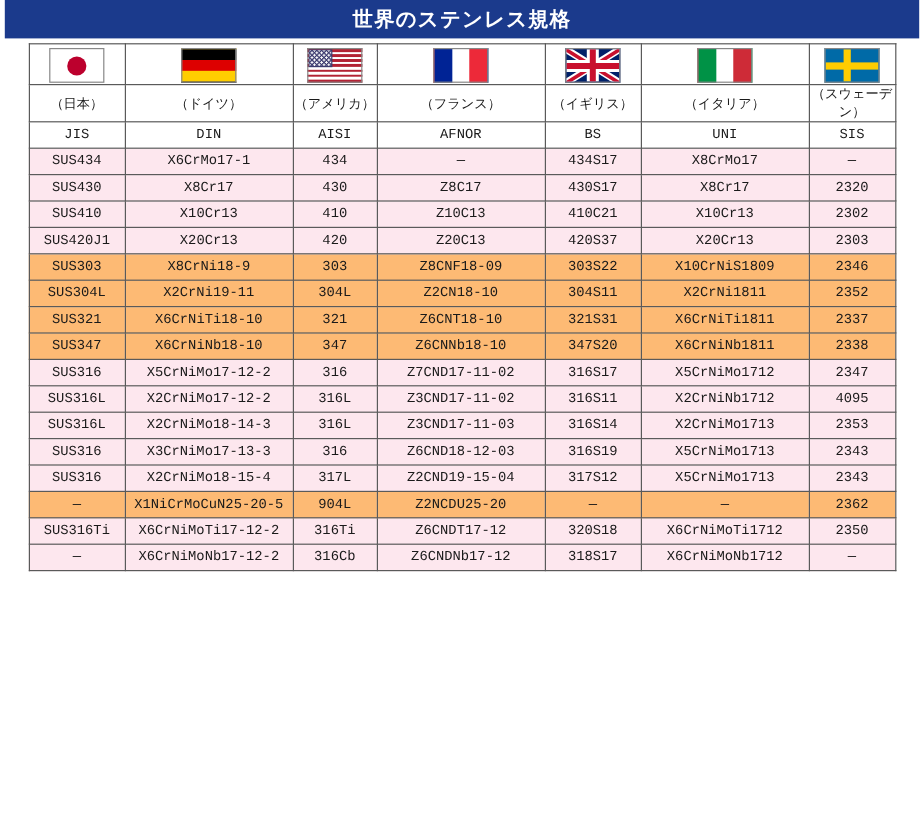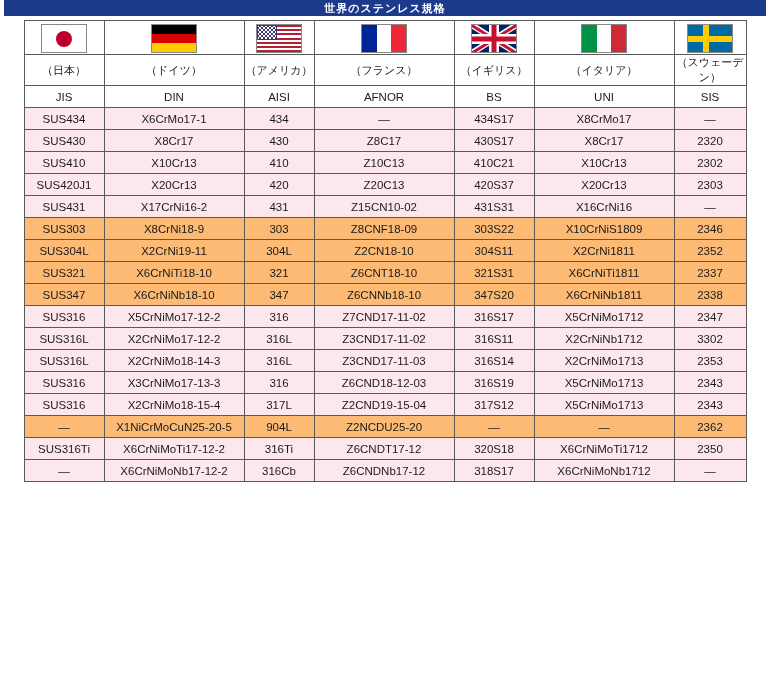--- a/index.html
+++ b/index.html
@@ -13,36 +13,37 @@
     font-family: "Liberation Sans", sans-serif;
     overflow: hidden;
   }
   .page {
     width: 770px;
     height: 695px;
     position: relative;
     box-sizing: border-box;
   }
   .title-bar {
-    height: 16px;
+    height: 32px;
     background: #1b3a8c;
     color: #ffffff;
-    font-size: 11px;
+    font-size: 17px;
     font-weight: bold;
     display: flex;
     align-items: center;
     justify-content: center;
     letter-spacing: 1px;
     margin: 0 4px;
   }
   table.std {
     border-collapse: collapse;
     width: 676px;
     margin: 4px auto 0 auto;
     table-layout: fixed;
+    font-family: Liberation Mono, monospace;
   }
   table.std td, table.std th {
     border: 1px solid #5a5a5a;
     text-align: center;
     vertical-align: middle;
     font-size: 11.5px;
     color: #1a1a1a;
     padding: 0;
     height: 27px;
     box-sizing: border-box;
@@ -255,29 +256,20 @@
         </tr>
         <tr class="std-row row-pink">
           <td>SUS420J1</td>
           <td>X20Cr13</td>
           <td>420</td>
           <td>Z20C13</td>
           <td>420S37</td>
           <td>X20Cr13</td>
           <td>2303</td>
         </tr>
-        <tr class="std-row row-pink">
-          <td>SUS431</td>
-          <td>X17CrNi16-2</td>
-          <td>431</td>
-          <td>Z15CN10-02</td>
-          <td>431S31</td>
-          <td>X16CrNi16</td>
-          <td>—</td>
-        </tr>
         <tr class="std-row row-blue">
           <td>SUS303</td>
           <td>X8CrNi18-9</td>
           <td>303</td>
           <td>Z8CNF18-09</td>
           <td>303S22</td>
           <td>X10CrNiS1809</td>
           <td>2346</td>
         </tr>
         <tr class="std-row row-blue">
@@ -316,21 +308,21 @@
           <td>X5CrNiMo1712</td>
           <td>2347</td>
         </tr>
         <tr class="std-row row-pink">
           <td>SUS316L</td>
           <td>X2CrNiMo17-12-2</td>
           <td>316L</td>
           <td>Z3CND17-11-02</td>
           <td>316S11</td>
           <td>X2CrNiNb1712</td>
-          <td>3302</td>
+          <td>4095</td>
         </tr>
         <tr class="std-row row-pink">
           <td>SUS316L</td>
           <td>X2CrNiMo18-14-3</td>
           <td>316L</td>
           <td>Z3CND17-11-03</td>
           <td>316S14</td>
           <td>X2CrNiMo1713</td>
           <td>2353</td>
         </tr>

